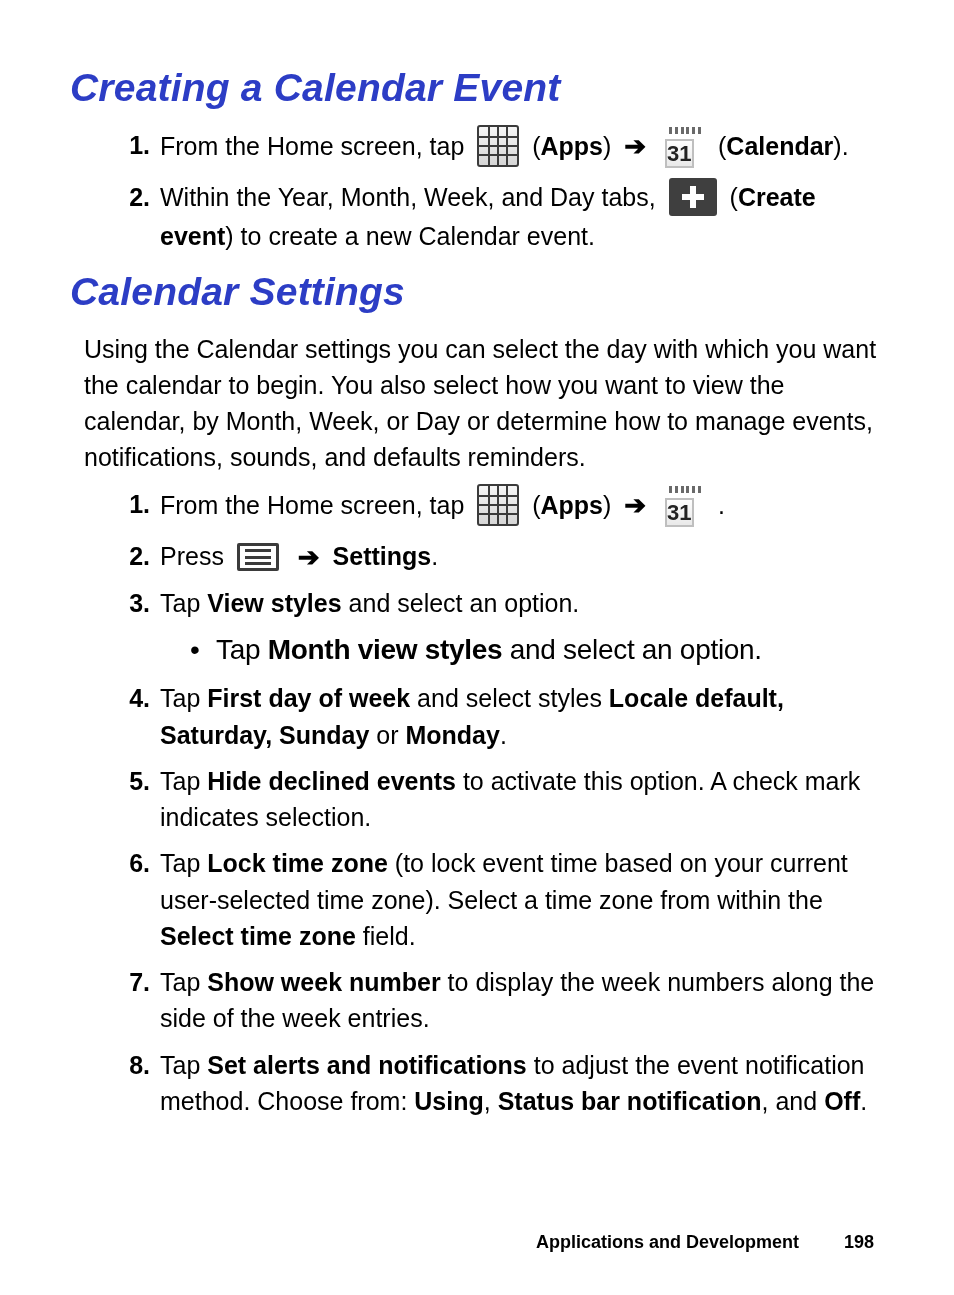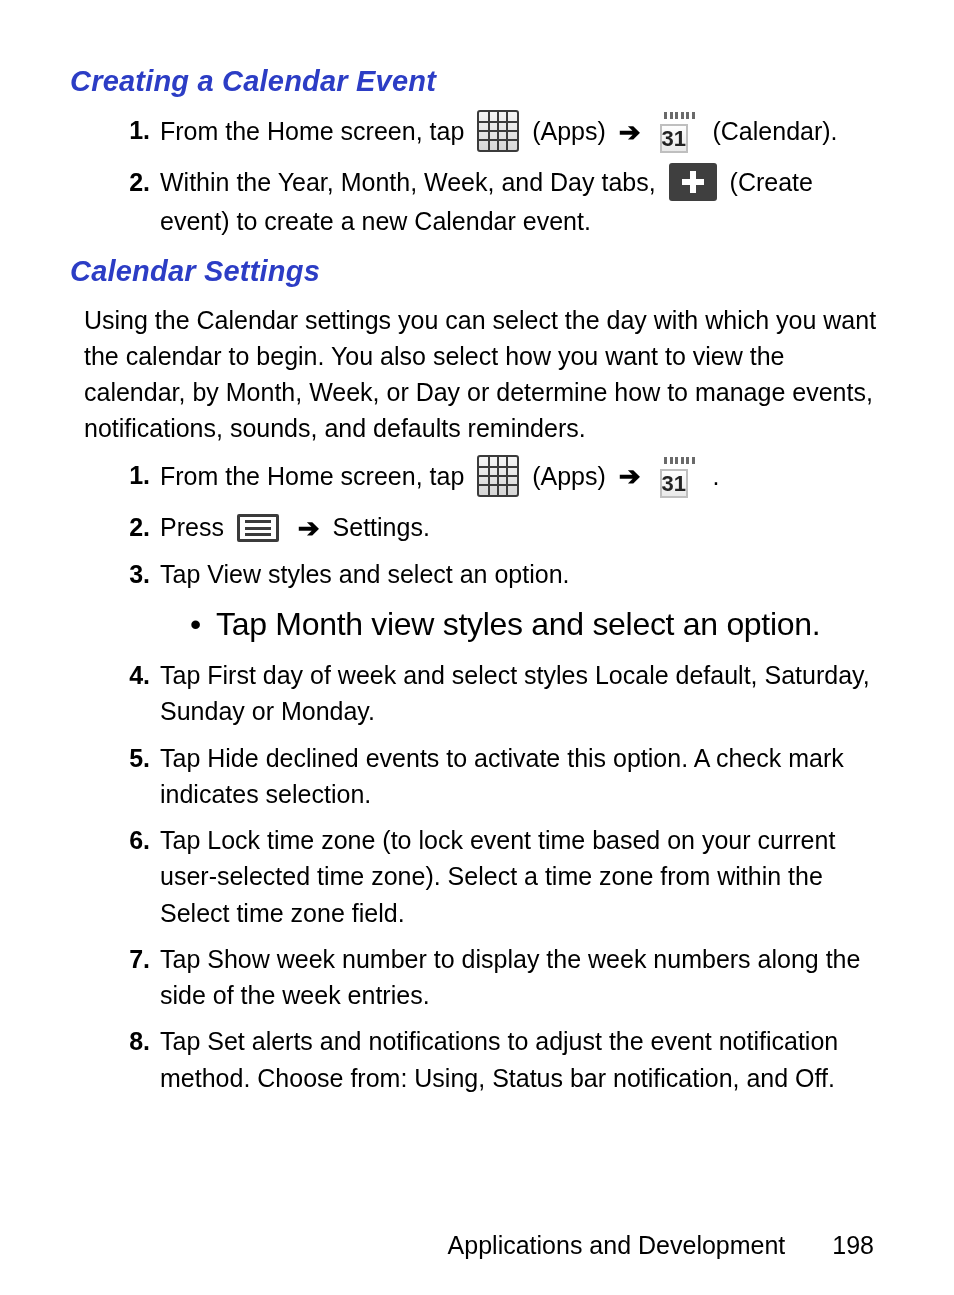--- a/index.html
+++ b/index.html
@@ -15,21 +15,21 @@
     line-height: 1.45;
   }
   .page {
     box-sizing: border-box;
     width: 954px;
     min-height: 1295px;
     padding: 60px 70px 40px 70px;
     position: relative;
   }
   .sec-title {
-    font-size: 29px;
+    font-size: 39px;
     font-weight: bold;
     font-style: italic;
     color: #2c3dc5;
     margin: 0 0 10px 0;
     letter-spacing: 0.2px;
   }
   .sec-title.second { }
 
   .intro {
     margin: 8px 0 10px 14px;
@@ -58,29 +58,29 @@
   }
   ul.bullets {
     list-style: none;
     padding: 0;
     margin: 8px 0 8px 30px;
   }
   ul.bullets > li {
     position: relative;
     padding-left: 26px;
     margin: 0 0 8px 0;
-    font-size: 32px;
+    font-size: 28px;
   }
   ul.bullets > li::before {
     content: "•";
     position: absolute;
     left: 0;
     top: 0;
   }
-  .b { font-weight: normal; }
+  .b { font-weight: bold; }
   .condensed { font-stretch: condensed; letter-spacing: -0.3px; }
 
   
   .icon {
     display: inline-block;
     vertical-align: middle;
     position: relative;
     top: -2px;
   }
 
@@ -176,23 +176,24 @@
     display: inline-block;
     font-weight: bold;
     font-size: 26px;
     margin: 0 6px;
     position: relative;
     top: 1px;
   }
 
   .footer {
     position: absolute;
-    bottom: 32px;
+    bottom: 40px;
     right: 80px;
-    font-size: 25px;
+    font-size: 18px;
+    font-weight: bold;
   }
   .footer .pagenum {
     display: inline-block;
     margin-left: 40px;
   }
 </style>
 </head>
 <body>
 
 <div class="page">

